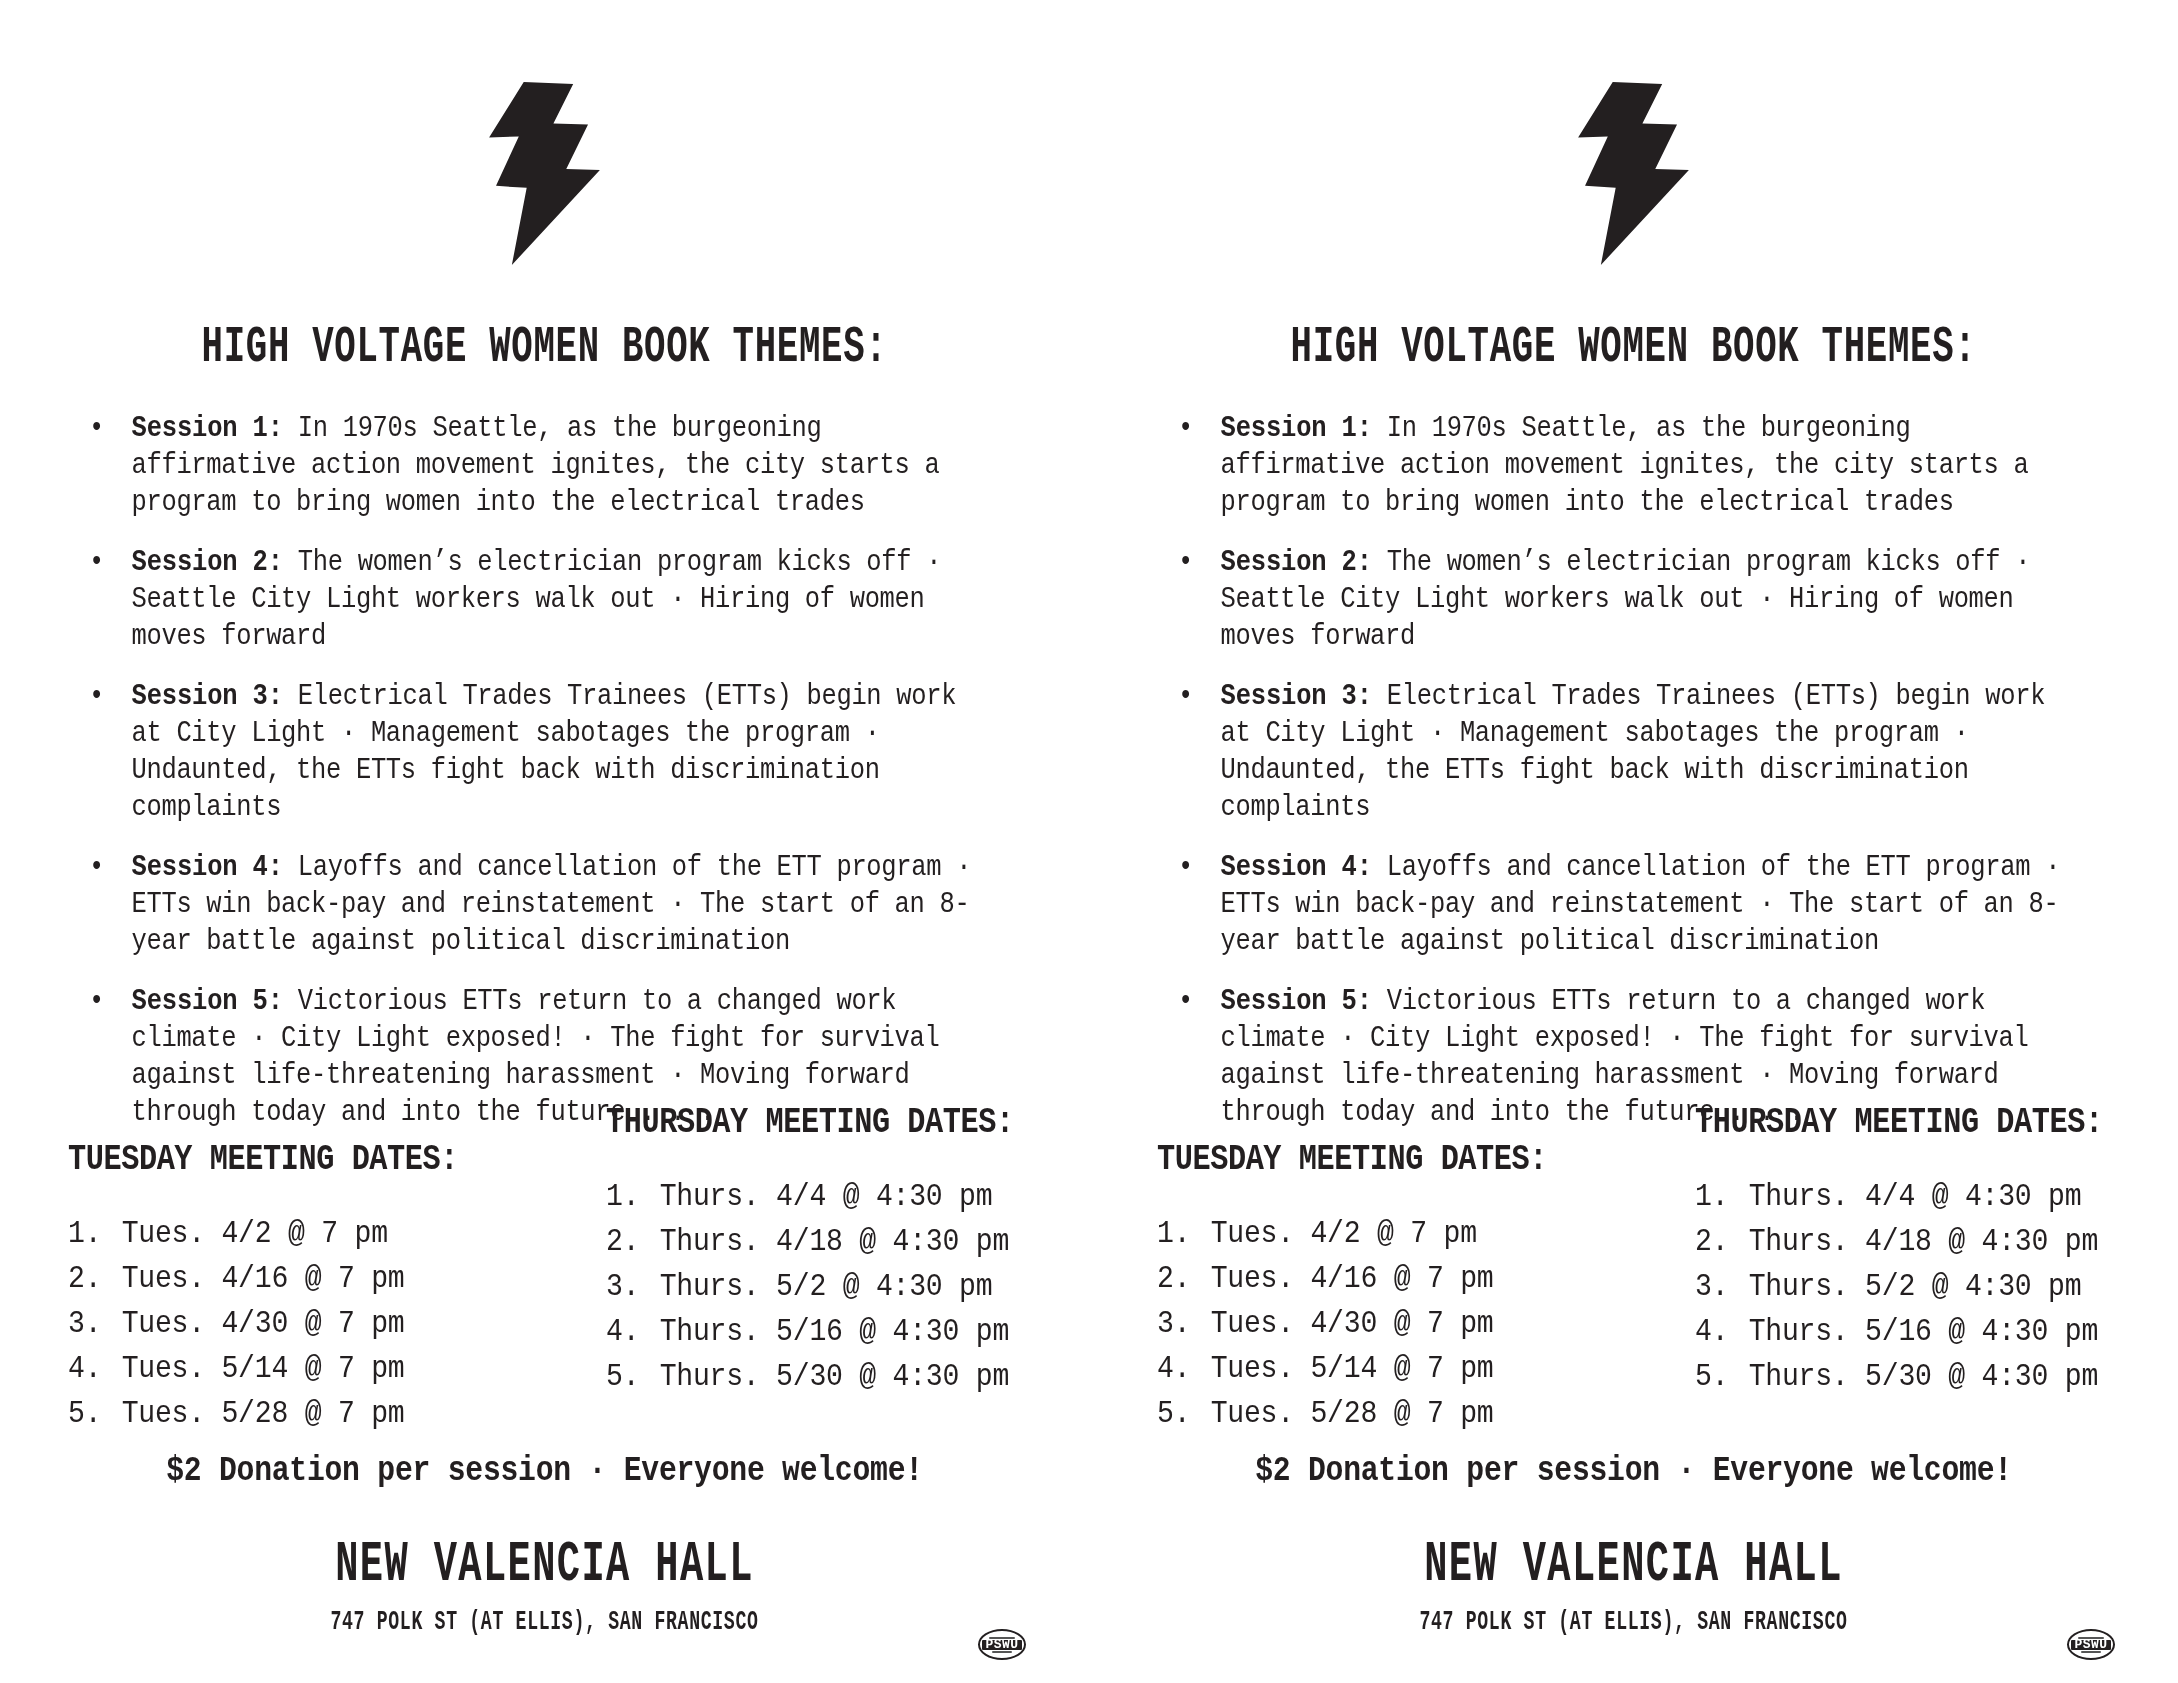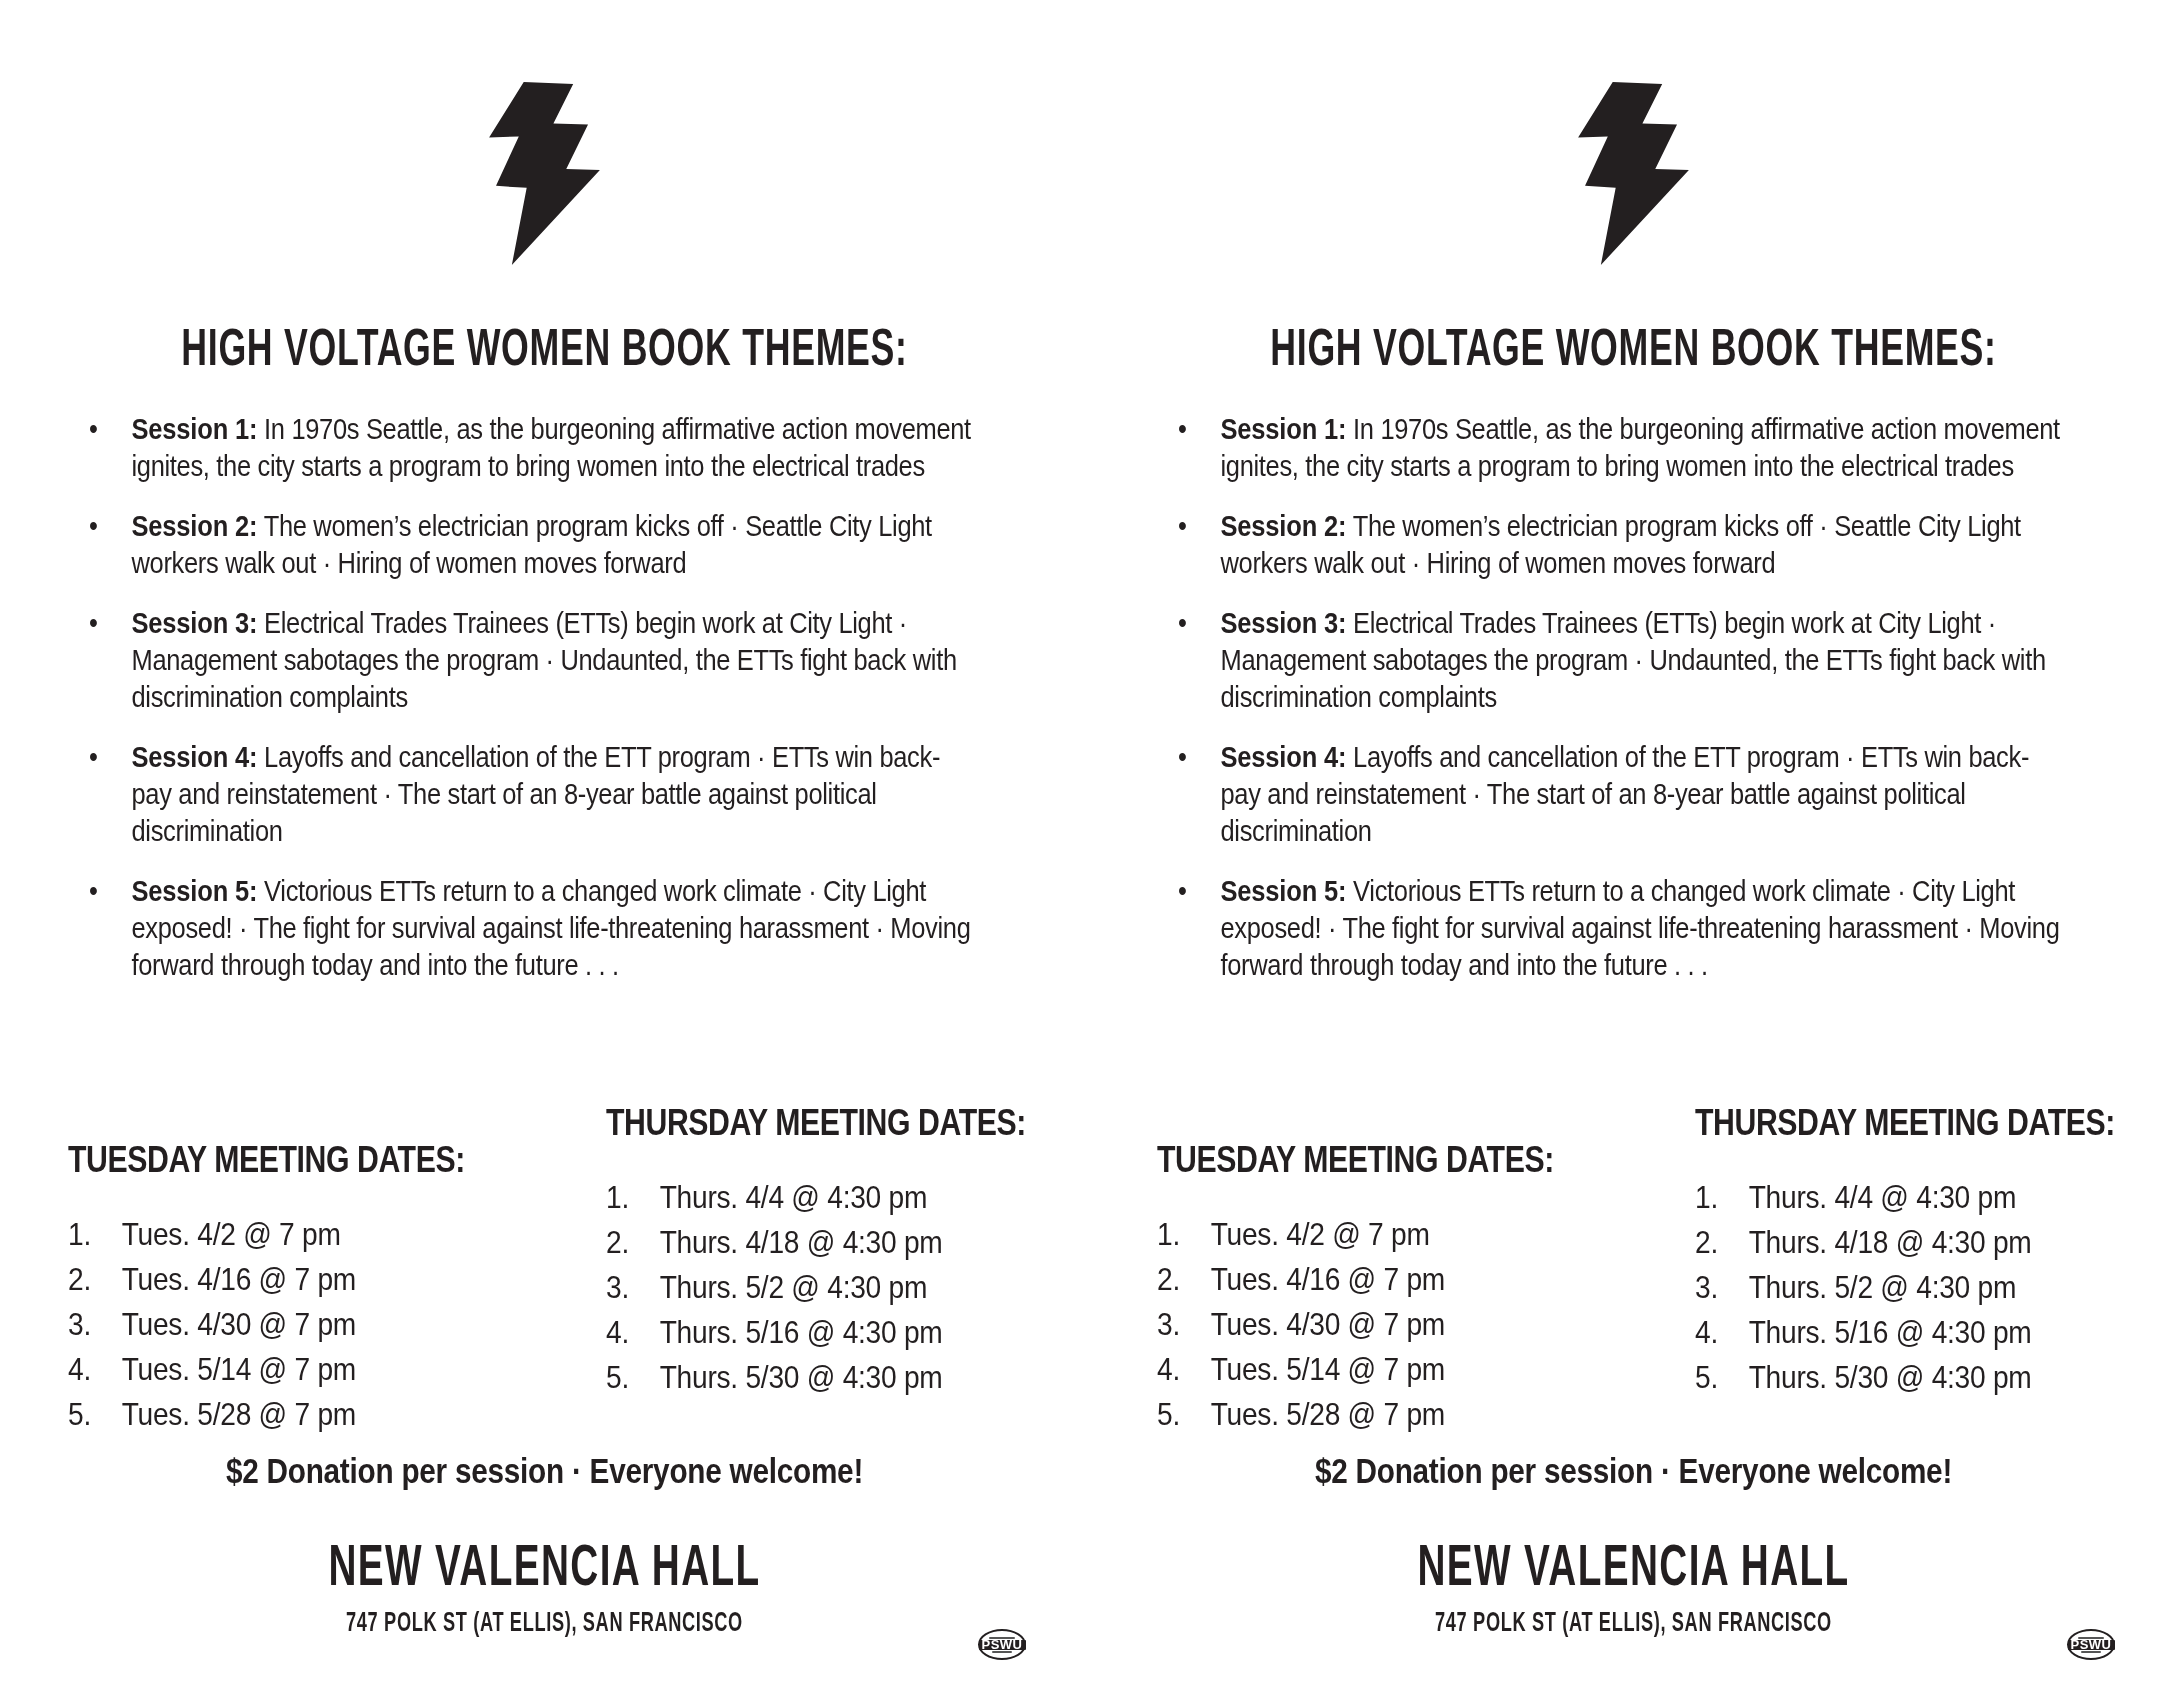--- a/index.html
+++ b/index.html
@@ -1,20 +1,20 @@
 <!DOCTYPE html>
 <html><head>
 <meta charset="utf-8">
 <style>
   html,body{margin:0;padding:0;background:#ffffff;}
   body{
     width:2178px;height:1683px;overflow:hidden;
     font-family:"Liberation Sans",sans-serif;color:#231f20;
   }
-  .page{display:flex;width:1800px;height:1683px;background:#fff;}
+  .page{display:flex;width:1800px;height:1683px;background:#fff;font-family:Liberation Mono, monospace;}
   .panel{position:relative;width:1089px;height:1683px;flex:0 0 1089px;}
 
   
   .bolt-wrap{position:absolute;top:82px;left:0;width:1089px;display:flex;justify-content:center;}
   .bolt-wrap svg{display:block;}
 
   
   .title{
     position:absolute;top:319px;left:0;width:1089px;text-align:center;
     font-size:51px;font-weight:bold;line-height:1.15;white-space:nowrap;

